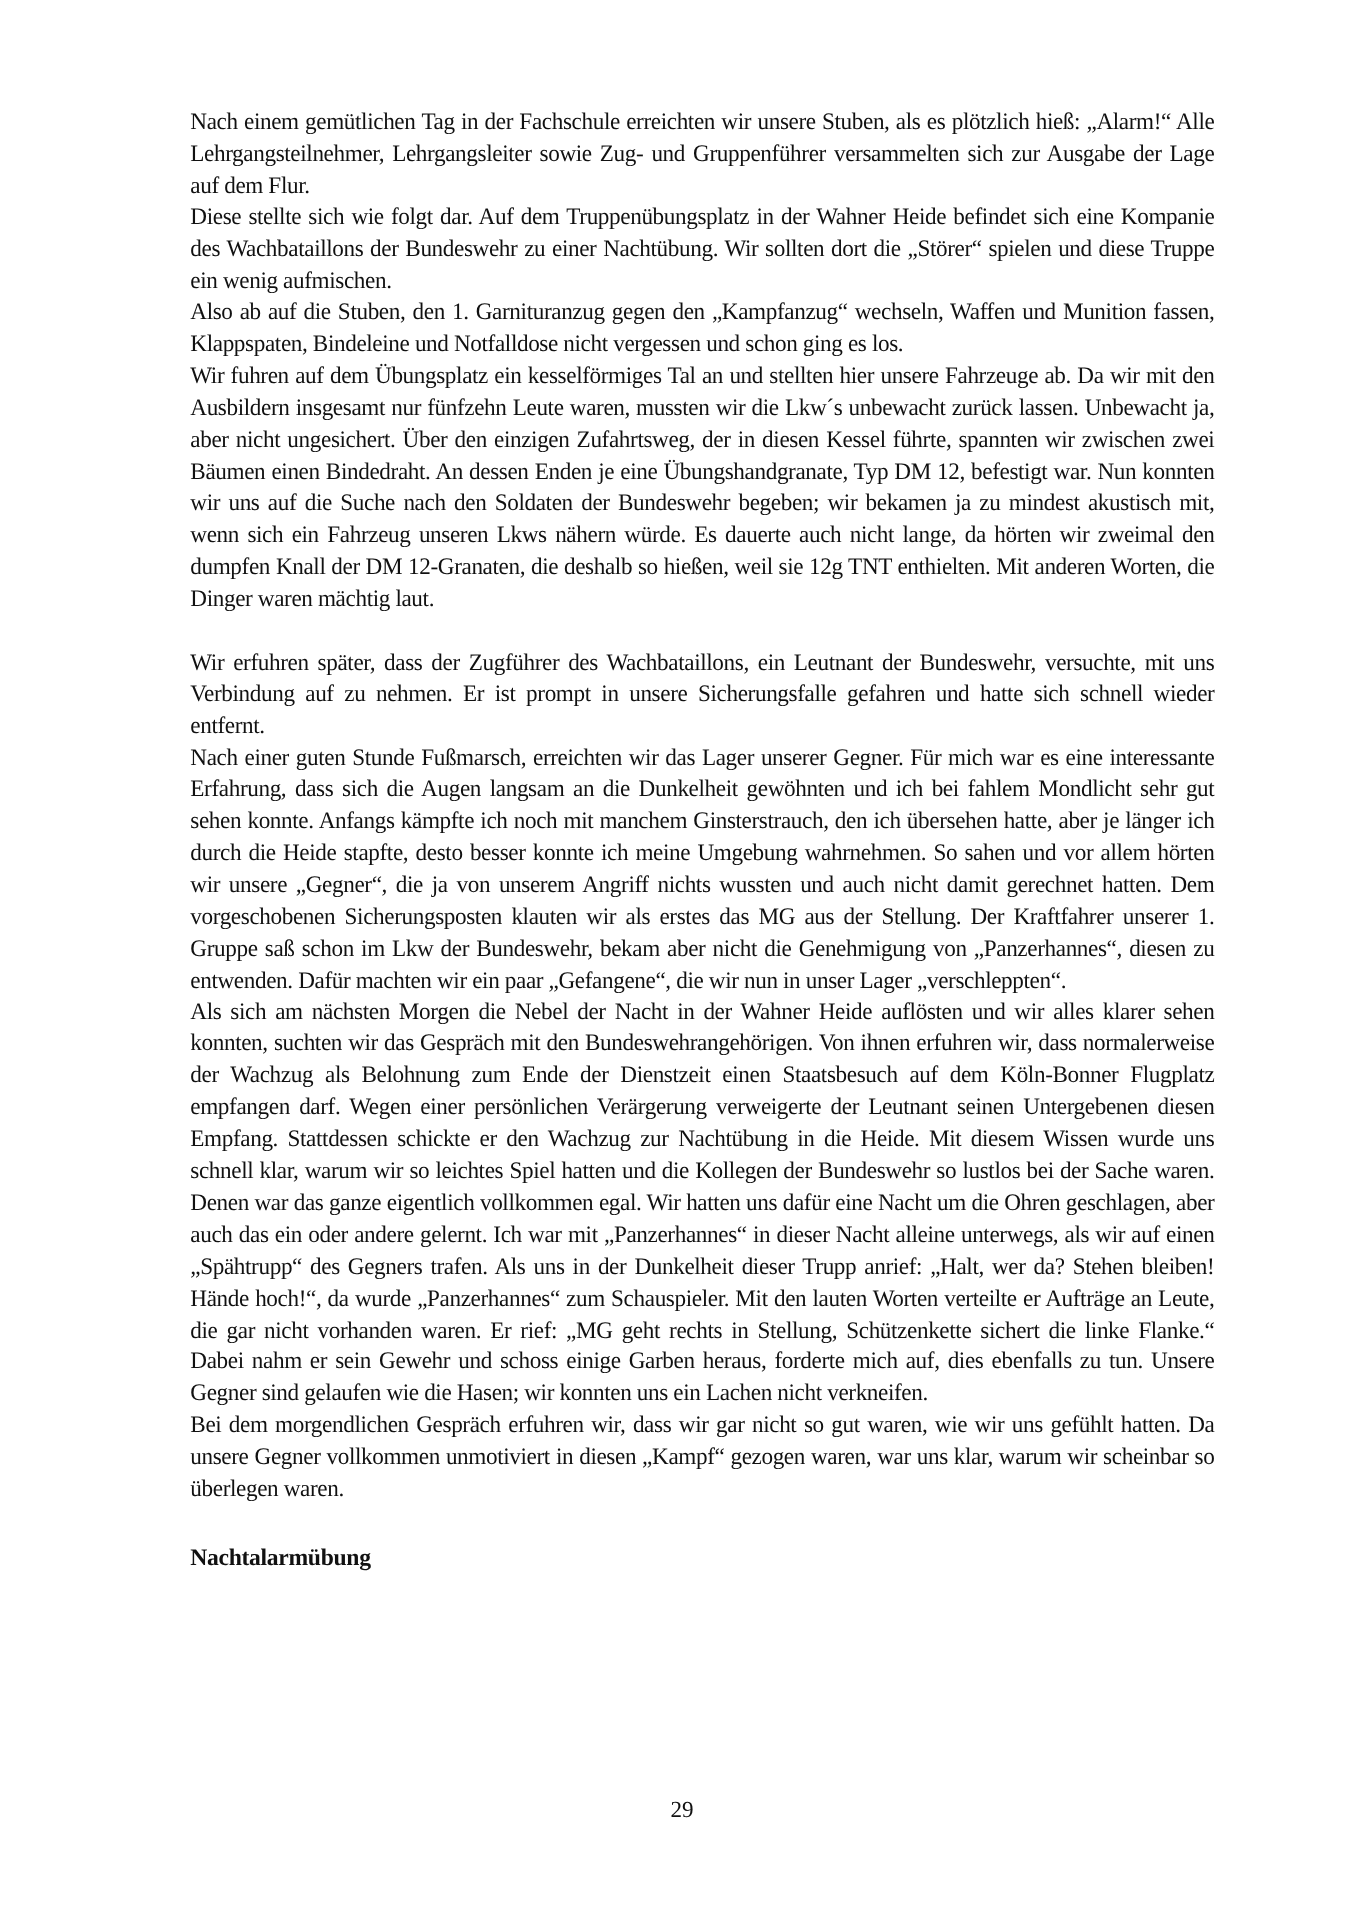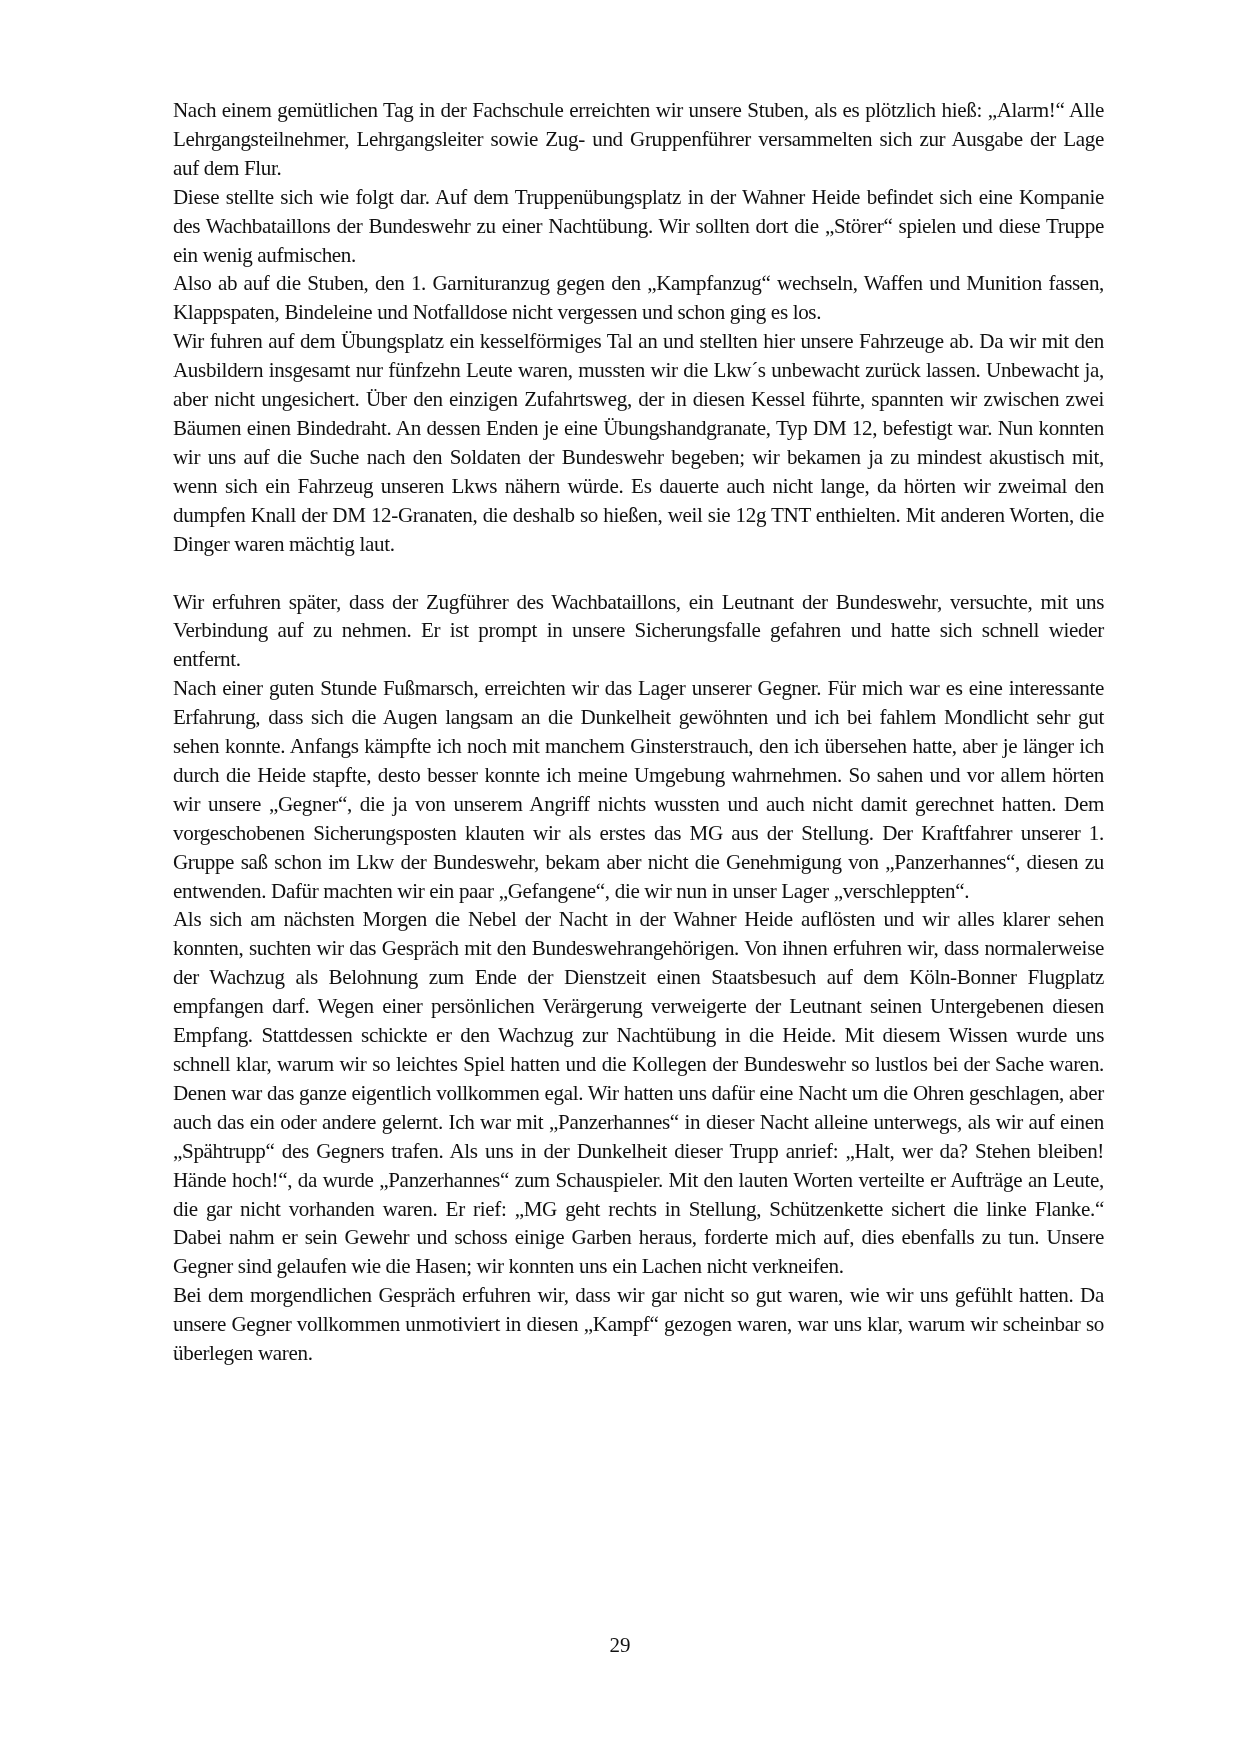--- a/index.html
+++ b/index.html
@@ -62,15 +62,16 @@
   <p class="para">Nach einem gemütlichen Tag in der Fachschule erreichten wir unsere Stuben, als es plötzlich hieß: „Alarm!“ Alle Lehrgangsteilnehmer, Lehrgangsleiter sowie Zug- und Gruppenführer versammelten sich zur Ausgabe der Lage auf dem Flur.</p>
   <p class="para">Diese stellte sich wie folgt dar. Auf dem Truppenübungsplatz in der Wahner Heide befindet sich eine Kompanie des Wachbataillons der Bundeswehr zu einer Nachtübung. Wir sollten dort die „Störer“ spielen und diese Truppe ein wenig aufmischen.</p>
   <p class="para">Also ab auf die Stuben, den 1. Garnituranzug gegen den „Kampfanzug“ wechseln, Waffen und Munition fassen, Klappspaten, Bindeleine und Notfalldose nicht vergessen und schon ging es los.</p>
   <p class="para">Wir fuhren auf dem Übungsplatz ein kesselförmiges Tal an und stellten hier unsere Fahrzeuge ab. Da wir mit den Ausbildern insgesamt nur fünfzehn Leute waren, mussten wir die Lkw´s unbewacht zurück lassen. Unbewacht ja, aber nicht ungesichert. Über den einzigen Zufahrtsweg, der in diesen Kessel führte, spannten wir zwischen zwei Bäumen einen Bindedraht. An dessen Enden je eine Übungshandgranate, Typ DM 12, befestigt war. Nun konnten wir uns auf die Suche nach den Soldaten der Bundeswehr begeben; wir bekamen ja zu mindest akustisch mit, wenn sich ein Fahrzeug unseren Lkws nähern würde. Es dauerte auch nicht lange, da hörten wir zweimal den dumpfen Knall der DM 12-Granaten, die deshalb so hießen, weil sie 12g TNT enthielten. Mit anderen Worten, die Dinger waren mächtig laut.</p>
   <div class="gap"></div>
   <p class="para">Wir erfuhren später, dass der Zugführer des Wachbataillons, ein Leutnant der Bundeswehr, versuchte, mit uns Verbindung auf zu nehmen. Er ist prompt in unsere Sicherungsfalle gefahren und hatte sich schnell wieder entfernt.</p>
   <p class="para">Nach einer guten Stunde Fußmarsch, erreichten wir das Lager unserer Gegner. Für mich war es eine interessante Erfahrung, dass sich die Augen langsam an die Dunkelheit gewöhnten und ich bei fahlem Mondlicht sehr gut sehen konnte. Anfangs kämpfte ich noch mit manchem Ginsterstrauch, den ich übersehen hatte, aber je länger ich durch die Heide stapfte, desto besser konnte ich meine Umgebung wahrnehmen. So sahen und vor allem hörten wir unsere „Gegner“, die ja von unserem Angriff nichts wussten und auch nicht damit gerechnet hatten. Dem vorgeschobenen Sicherungsposten klauten wir als erstes das MG aus der Stellung. Der Kraftfahrer unserer 1. Gruppe saß schon im Lkw der Bundeswehr, bekam aber nicht die Genehmigung von „Panzerhannes“, diesen zu entwenden. Dafür machten wir ein paar „Gefangene“, die wir nun in unser Lager „verschleppten“.</p>
   <p class="para">Als sich am nächsten Morgen die Nebel der Nacht in der Wahner Heide auflösten und wir alles klarer sehen konnten, suchten wir das Gespräch mit den Bundeswehrangehörigen. Von ihnen erfuhren wir, dass normalerweise der Wachzug als Belohnung zum Ende der Dienstzeit einen Staatsbesuch auf dem Köln-Bonner Flugplatz empfangen darf. Wegen einer persönlichen Verärgerung verweigerte der Leutnant seinen Untergebenen diesen Empfang. Stattdessen schickte er den Wachzug zur Nachtübung in die Heide. Mit diesem Wissen wurde uns schnell klar, warum wir so leichtes Spiel hatten und die Kollegen der Bundeswehr so lustlos bei der Sache waren. Denen war das ganze eigentlich vollkommen egal. Wir hatten uns dafür eine Nacht um die Ohren geschlagen, aber auch das ein oder andere gelernt. Ich war mit „Panzerhannes“ in dieser Nacht alleine unterwegs, als wir auf einen „Spähtrupp“ des Gegners trafen. Als uns in der Dunkelheit dieser Trupp anrief: „Halt, wer da? Stehen bleiben! Hände hoch!“, da wurde „Panzerhannes“ zum Schauspieler. Mit den lauten Worten verteilte er Aufträge an Leute, die gar nicht vorhanden waren. Er rief: „MG geht rechts in Stellung, Schützenkette sichert die linke Flanke.“ Dabei nahm er sein Gewehr und schoss einige Garben heraus, forderte mich auf, dies ebenfalls zu tun. Unsere Gegner sind gelaufen wie die Hasen; wir konnten uns ein Lachen nicht verkneifen.</p>
   <p class="para">Bei dem morgendlichen Gespräch erfuhren wir, dass wir gar nicht so gut waren, wie wir uns gefühlt hatten. Da unsere Gegner vollkommen unmotiviert in diesen „Kampf“ gezogen waren, war uns klar, warum wir scheinbar so überlegen waren.</p>
   <div class="gap2"></div>
+  <h2 class="heading">Nachtalarmübung</h2>
 </div>
 
 <div class="page-number">29</div>
 
 </body></html>

